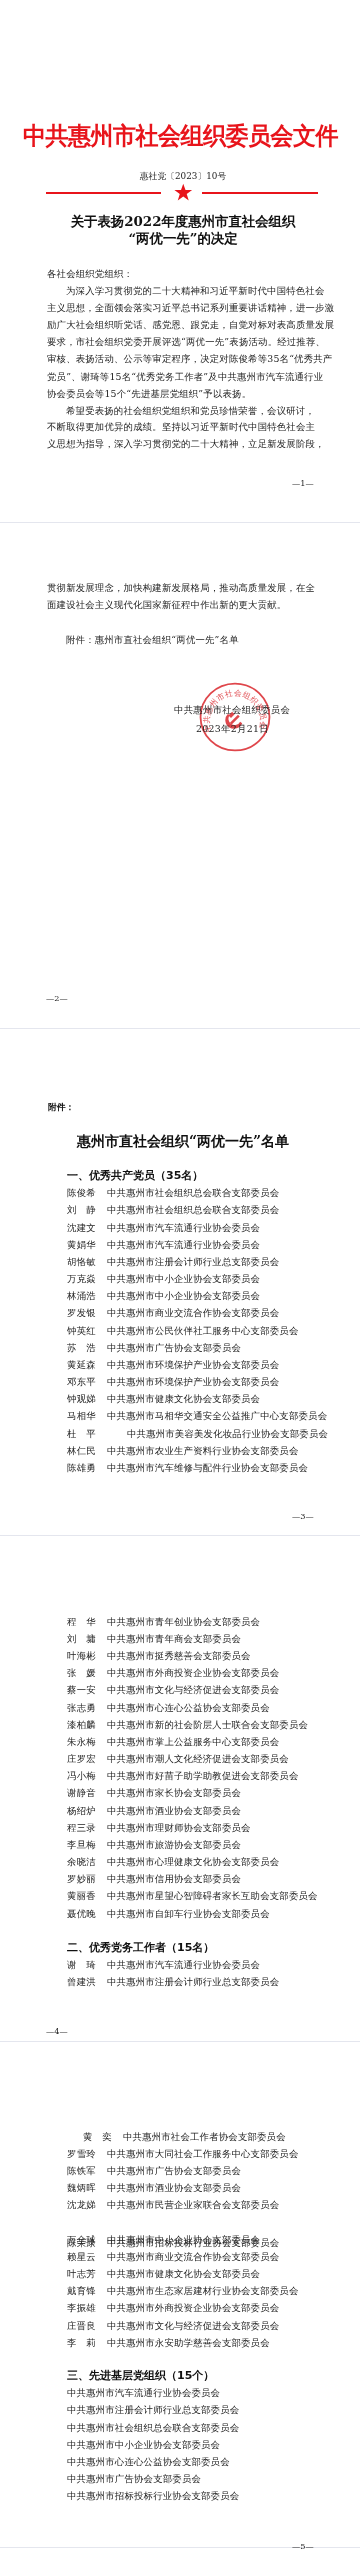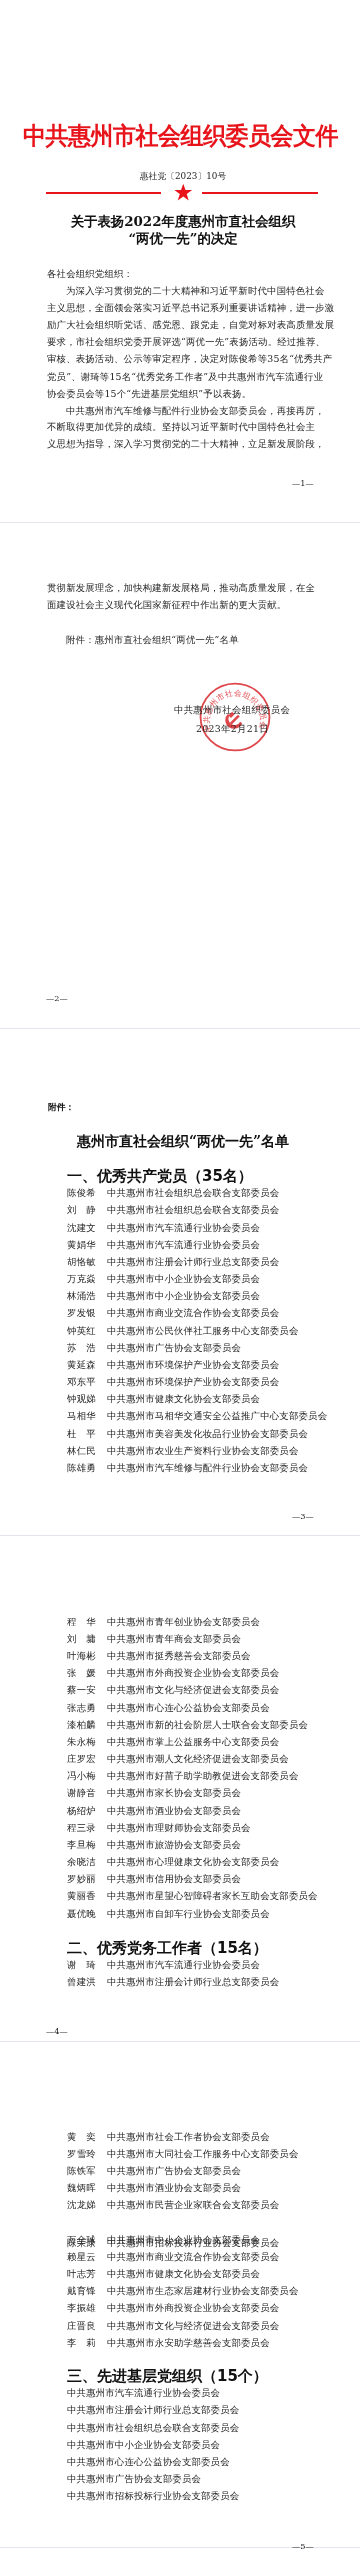--- a/index.html
+++ b/index.html
@@ -14,21 +14,21 @@
   .rule { position: absolute; top: 192px; height: 1.5px; background: #e8141b; }
   .star { position: absolute; left: 174px; top: 183px; width: 18.5px; height: 18.5px; }
   .subtitle { left: 0; width: 366px; text-align: center; font-weight: bold; font-size: 13.4px; line-height: 16.5px; color: #111; }
   .body-line { left: 47px; font-size: 9.4px; line-height: 12.4px; color: #222; letter-spacing: 0.2px; }
   .indent { left: 66px; }
   .page-num { font-size: 8.2px; line-height: 10.3px; color: #222; }
   .sign { font-size: 9.4px; line-height: 12.4px; color: #222; letter-spacing: 0.3px; }
   .seal { position: absolute; left: 199px; top: 682px; width: 72px; height: 70px; }
   .annex-label { left: 48px; top: 1102px; font-family: "DejaVu Sans", sans-serif; font-weight: bold; font-size: 8.8px; line-height: 11.3px; color: #111; }
   .annex-title { left: 0; width: 366px; text-align: center; top: 1133px; font-weight: bold; font-size: 14px; line-height: 17.5px; color: #111; }
-  .section-head { left: 67px; font-family: "DejaVu Sans", sans-serif; font-weight: bold; font-size: 15px; line-height: 12.4px; color: #111; }
+  .section-head { left: 67px; font-family: "DejaVu Sans", sans-serif; font-weight: bold; font-size: 11px; line-height: 12.4px; color: #111; }
   .row { left: 67px; font-size: 9.4px; line-height: 12.4px; color: #222; display: flex; }
   .row .name { width: 40px; display: inline-block; letter-spacing: 0.3px; }
   .row .org { letter-spacing: 0.2px; }
   .org-only { left: 67px; font-size: 9.4px; line-height: 12.4px; color: #222; letter-spacing: 0.2px; }
 </style>
 </head>
 <body>
 
 <div class="page-sep" style="top:522px"></div>
 <div class="page-sep" style="top:1028px"></div>
@@ -51,21 +51,21 @@
 <div class="abs body-line" style="top:268px">各社会组织党组织：</div>
 
 <div class="abs body-line indent" style="top:285px">为深入学习贯彻党的二十大精神和习近平新时代中国特色社会</div>
 <div class="abs body-line" style="top:302px">主义思想，全面领会落实习近平总书记系列重要讲话精神，进一步激</div>
 <div class="abs body-line" style="top:319px">励广大社会组织听党话、感党恩、跟党走，自觉对标对表高质量发展</div>
 <div class="abs body-line" style="top:336px">要求，市社会组织党委开展评选“两优一先”表扬活动。经过推荐、</div>
 <div class="abs body-line" style="top:353px">审核、表扬活动、公示等审定程序，决定对陈俊希等35名“优秀共产</div>
 <div class="abs body-line" style="top:371px">党员”、谢琦等15名“优秀党务工作者”及中共惠州市汽车流通行业</div>
 <div class="abs body-line" style="top:388px">协会委员会等15个“先进基层党组织”予以表扬。</div>
 
-<div class="abs body-line indent" style="top:405px">中共惠州市汽车维修与配件行业协会支部委员会，再接再厉，</div>
+<div class="abs body-line indent" style="top:405px">希望受表扬的社会组织党组织和党员珍惜荣誉，会议研讨，</div>
 <div class="abs body-line" style="top:421px">不断取得更加优异的成绩。坚持以习近平新时代中国特色社会主</div>
 <div class="abs body-line" style="top:438px">义思想为指导，深入学习贯彻党的二十大精神，立足新发展阶段，</div>
 
 <div class="abs page-num" style="left:292px;top:478px">—1—</div>
 
 <div class="abs body-line" style="top:582px">贯彻新发展理念，加快构建新发展格局，推动高质量发展，在全</div>
 <div class="abs body-line" style="top:599px">面建设社会主义现代化国家新征程中作出新的更大贡献。</div>
 
 <div class="abs body-line indent" style="top:634px">附件：惠州市直社会组织“两优一先”名单</div>
 
@@ -143,21 +143,21 @@
       <span class="org">中共惠州市环境保护产业协会支部委员会</span>
     </div>
     <div class="abs row" style="top: 1393px;">
       <span class="name">钟观娣</span>
       <span class="org">中共惠州市健康文化协会支部委员会</span>
     </div>
     <div class="abs row" style="top: 1410px;">
       <span class="name">马相华</span>
       <span class="org">中共惠州市马相华交通安全公益推广中心支部委员会</span>
     </div>
-    <div class="abs row" style="top: 1428px;">
+    <div class="abs row" style="top: 1428px; gap: 20px;">
       <span class="name">杜　平</span>
       <span class="org">中共惠州市美容美发化妆品行业协会支部委员会</span>
     </div>
     <div class="abs row" style="top: 1445px;">
       <span class="name">林仁民</span>
       <span class="org">中共惠州市农业生产资料行业协会支部委员会</span>
     </div>
     <div class="abs row" style="top: 1462px;">
       <span class="name">陈雄勇</span>
       <span class="org">中共惠州市汽车维修与配件行业协会支部委员会</span>
@@ -246,21 +246,21 @@
       <span class="org">中共惠州市汽车流通行业协会委员会</span>
     </div>
     <div class="abs row" style="top: 1976px;">
       <span class="name">曾建洪</span>
       <span class="org">中共惠州市注册会计师行业总支部委员会</span>
     </div>
   </div>
 <div class="abs page-num" style="left:46px;top:2026px">—4—</div>
 
 <div id="sec1-p5">
-    <div class="abs row" style="top: 2131px;">
+    <div class="abs row" style="top: 2131px; margin-left: 16px;">
       <span class="name">黄　奕</span>
       <span class="org">中共惠州市社会工作者协会支部委员会</span>
     </div>
     <div class="abs row" style="top: 2148px;">
       <span class="name">罗雪玲</span>
       <span class="org">中共惠州市大同社会工作服务中心支部委员会</span>
     </div>
     <div class="abs row" style="top: 2165px;">
       <span class="name">陈铁军</span>
       <span class="org">中共惠州市广告协会支部委员会</span>

